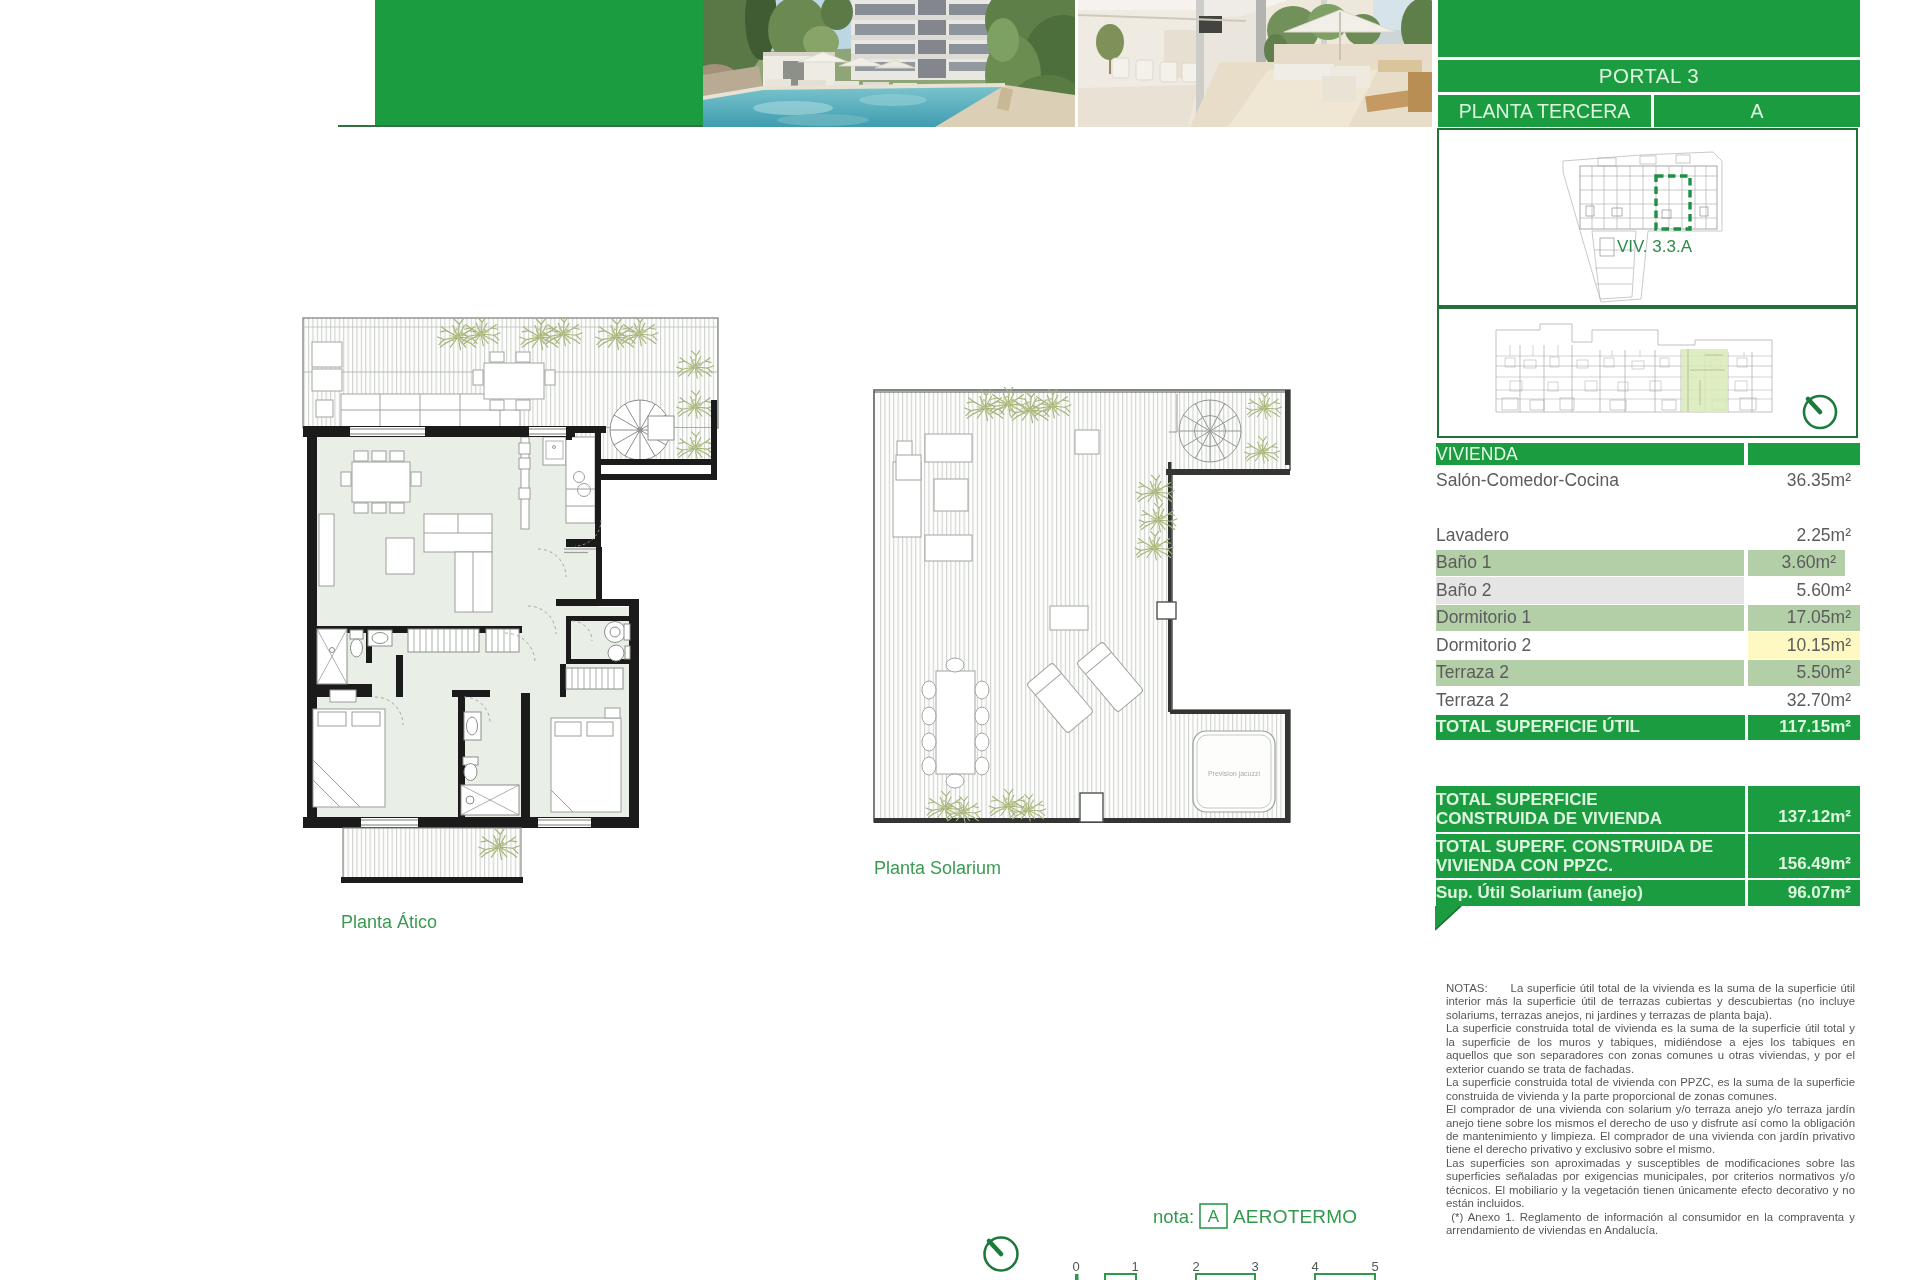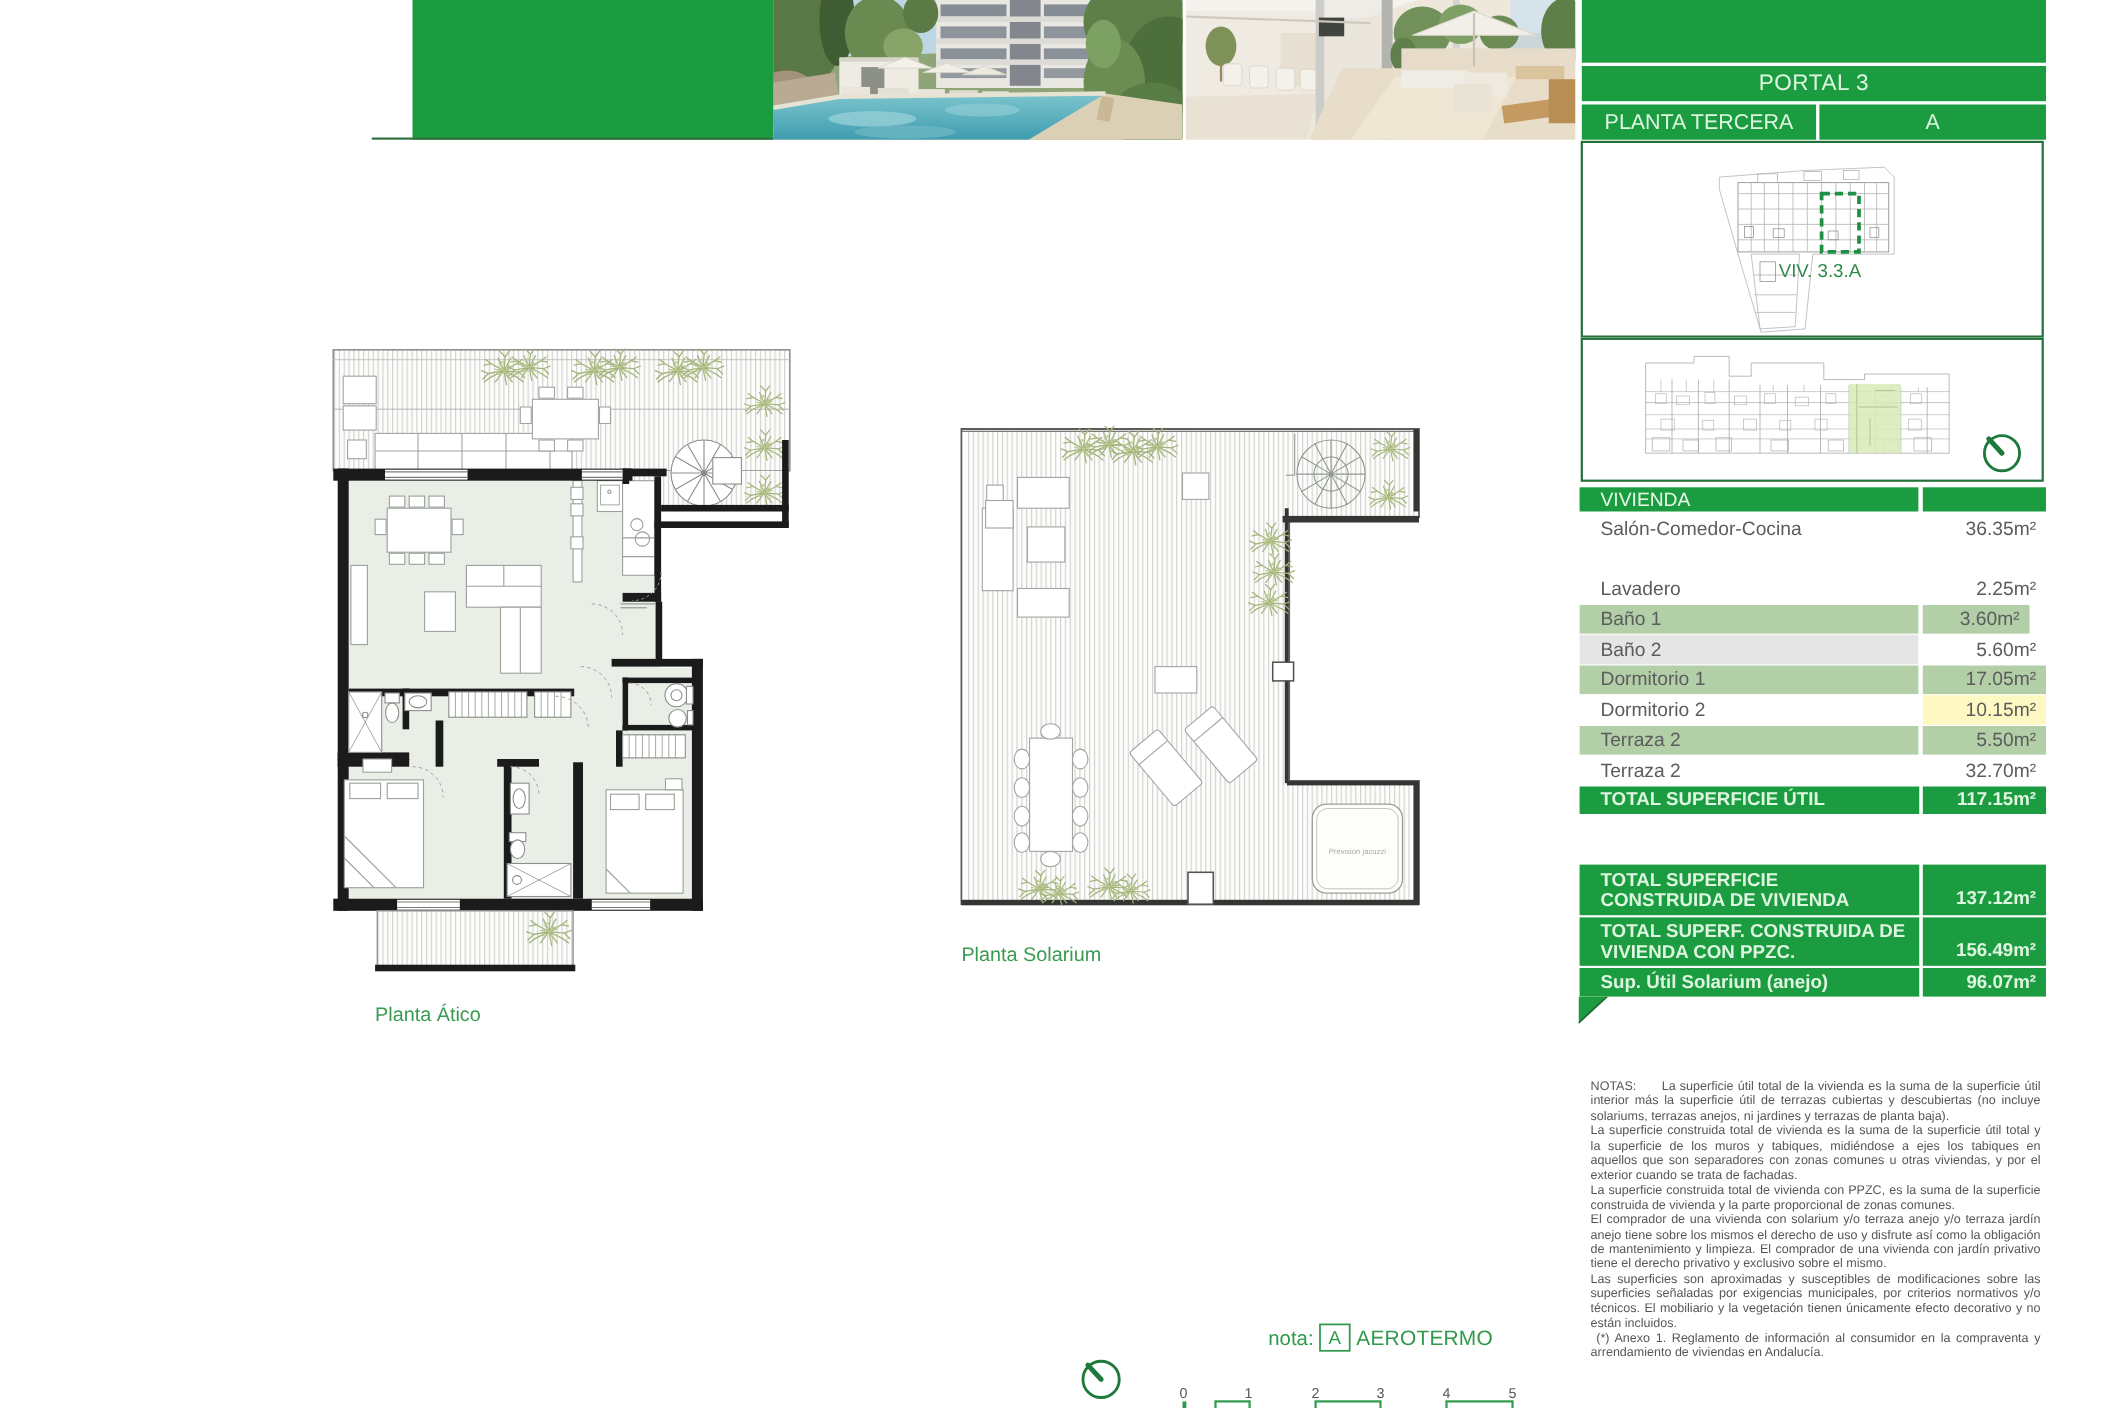--- a/index.html
+++ b/index.html
@@ -2,21 +2,21 @@
 <html><head>
 <meta charset="utf-8">
 <style>
   html,body{margin:0;padding:0;background:#fff;}
   #page{position:relative;width:1920px;height:1280px;background:#ffffff;overflow:hidden;
         font-family:"Liberation Sans", sans-serif;}
   .abs{position:absolute;}
   .grn{background:#1c9c40;text-align:right;}
   .bar{display:flex;align-items:center;justify-content:center;color:#ddf7e0;}
   .row{position:absolute;display:flex;}
-  .cellL{box-sizing:border-box;padding-left:19px;display:flex;align-items:center;color:#5c5c5c;}
+  .cellL{box-sizing:border-box;padding-left:0;display:flex;align-items:center;color:#5c5c5c;}
   .cellR{box-sizing:border-box;padding-right:9px;display:flex;align-items:center;justify-content:flex-end;color:#5c5c5c;}
   .lgrn{background:#b2cfa7;}
   .tot .cellL,.tot .cellR{color:#def5e0;font-weight:bold;}
   .tot>div{background:#1c9c40;}
   .notes{position:absolute;left:1446px;top:982px;width:409px;color:#555655;font-size:11.4px;line-height:13.45px;}
   .notes div.j{text-align:justify;text-align-last:justify;}
 </style>
 </head>
 <body>
 <div id="page">

